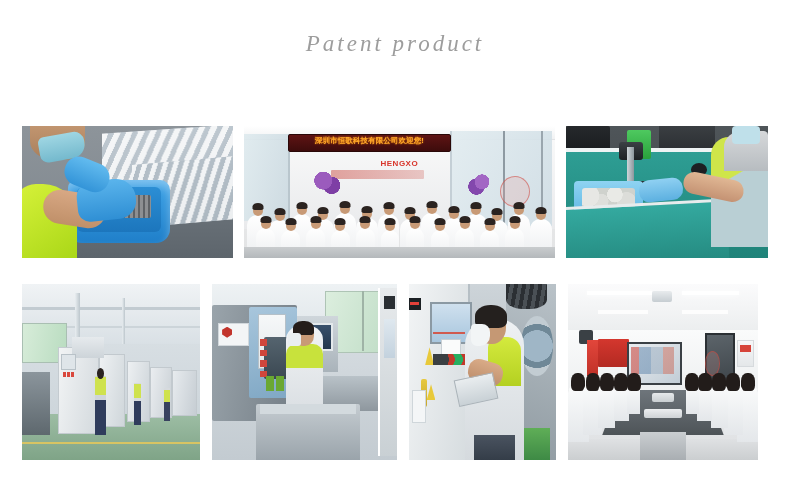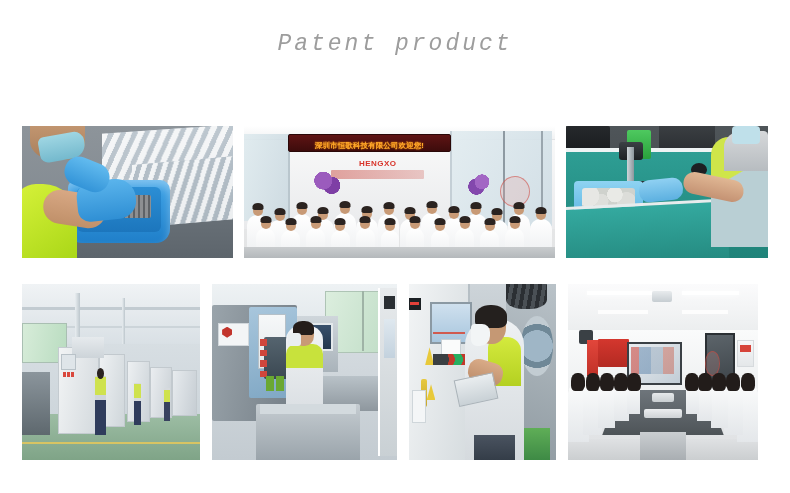--- a/index.html
+++ b/index.html
@@ -46,21 +46,21 @@
     font-family: "Liberation Sans", sans-serif;
     font-size: 45px;
     line-height: 50px;
     font-weight: 400;
     color: #3a3733;
     letter-spacing: 5px;
     white-space: nowrap;
   }
   .subtitle {
     margin-top: 9px;
-    font-family: Liberation Mono, monospace;
+    font-family: Liberation Serif, serif;
     font-style: italic;
     font-size: 23px;
     letter-spacing: 3px;
     color: #9d9d9d;
     white-space: nowrap;
   }
 
   
   .grid-row {
     position: absolute;
@@ -195,36 +195,36 @@
     left: 0; top: 6%; width: 14%; height: 66%;
     background: linear-gradient(100deg, rgba(222,234,238,.9), rgba(198,214,222,.8));
     border-right: 2px solid #b9c6cd;
   }
   .ph2 .led {
     left: 14%; top: 6%; width: 52%; height: 12%;
     background: linear-gradient(#5e1414, #3d0c0c);
     border: 1px solid #2a0808;
     border-radius: 2px;
     display: flex;
-    align-items: flex-end;
+    align-items: flex-start;
     justify-content: center;
     overflow: hidden;
   }
   .ph2 .led-text {
     font-size: 8px;
     font-weight: bold;
     color: #ffa92b;
     letter-spacing: 0px;
     white-space: nowrap;
     text-shadow: 0 0 2px rgba(255,140,0,.9);
     transform: scale(.95);
   }
   .ph2 .logo {
     left: 30%; top: 24%; width: 26%; height: 9%;
-    display: flex; align-items: center; justify-content: center;
+    display: flex; align-items: center; justify-content: flex-end;
   }
   .ph2 .logo-text {
     font-size: 8px; font-weight: bold; color: #d8342a; letter-spacing: .5px;
   }
   .ph2 .logo-sub {
     left: 28%; top: 33%; width: 30%; height: 7%;
     background: linear-gradient(90deg, rgba(200,60,50,.45), rgba(200,60,50,.25));
     border-radius: 1px;
   }
   .ph2 .seal {

